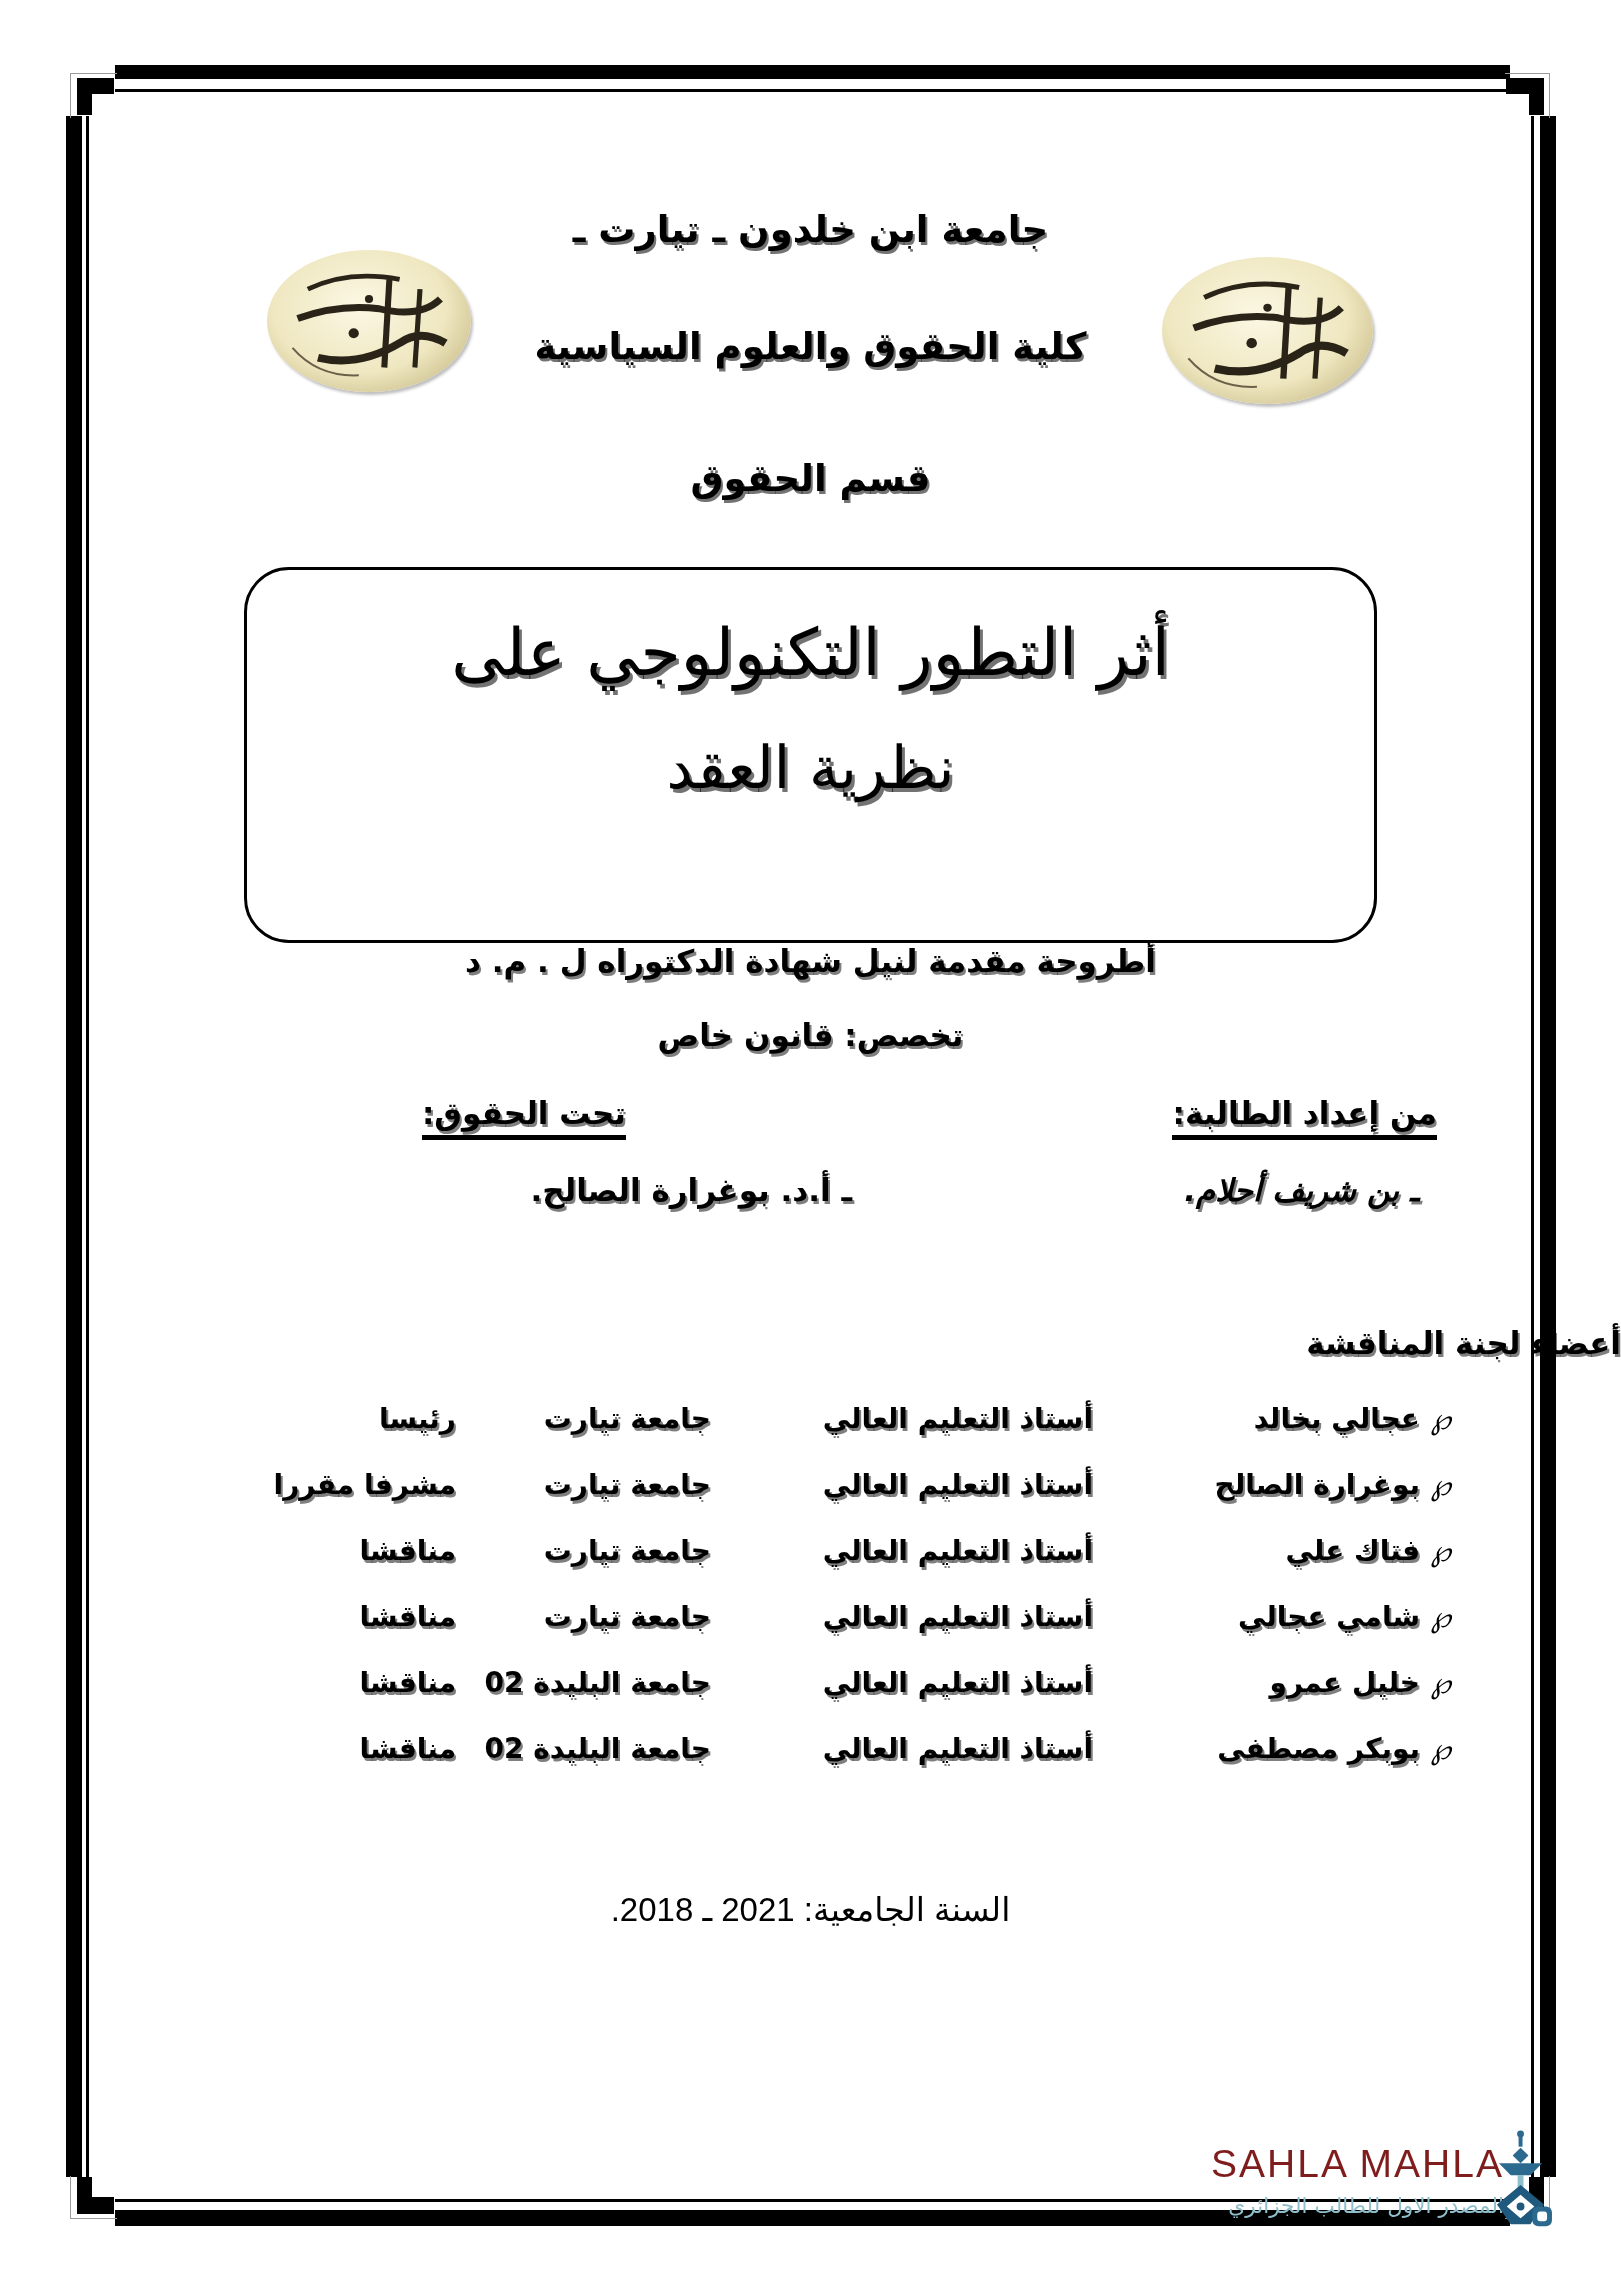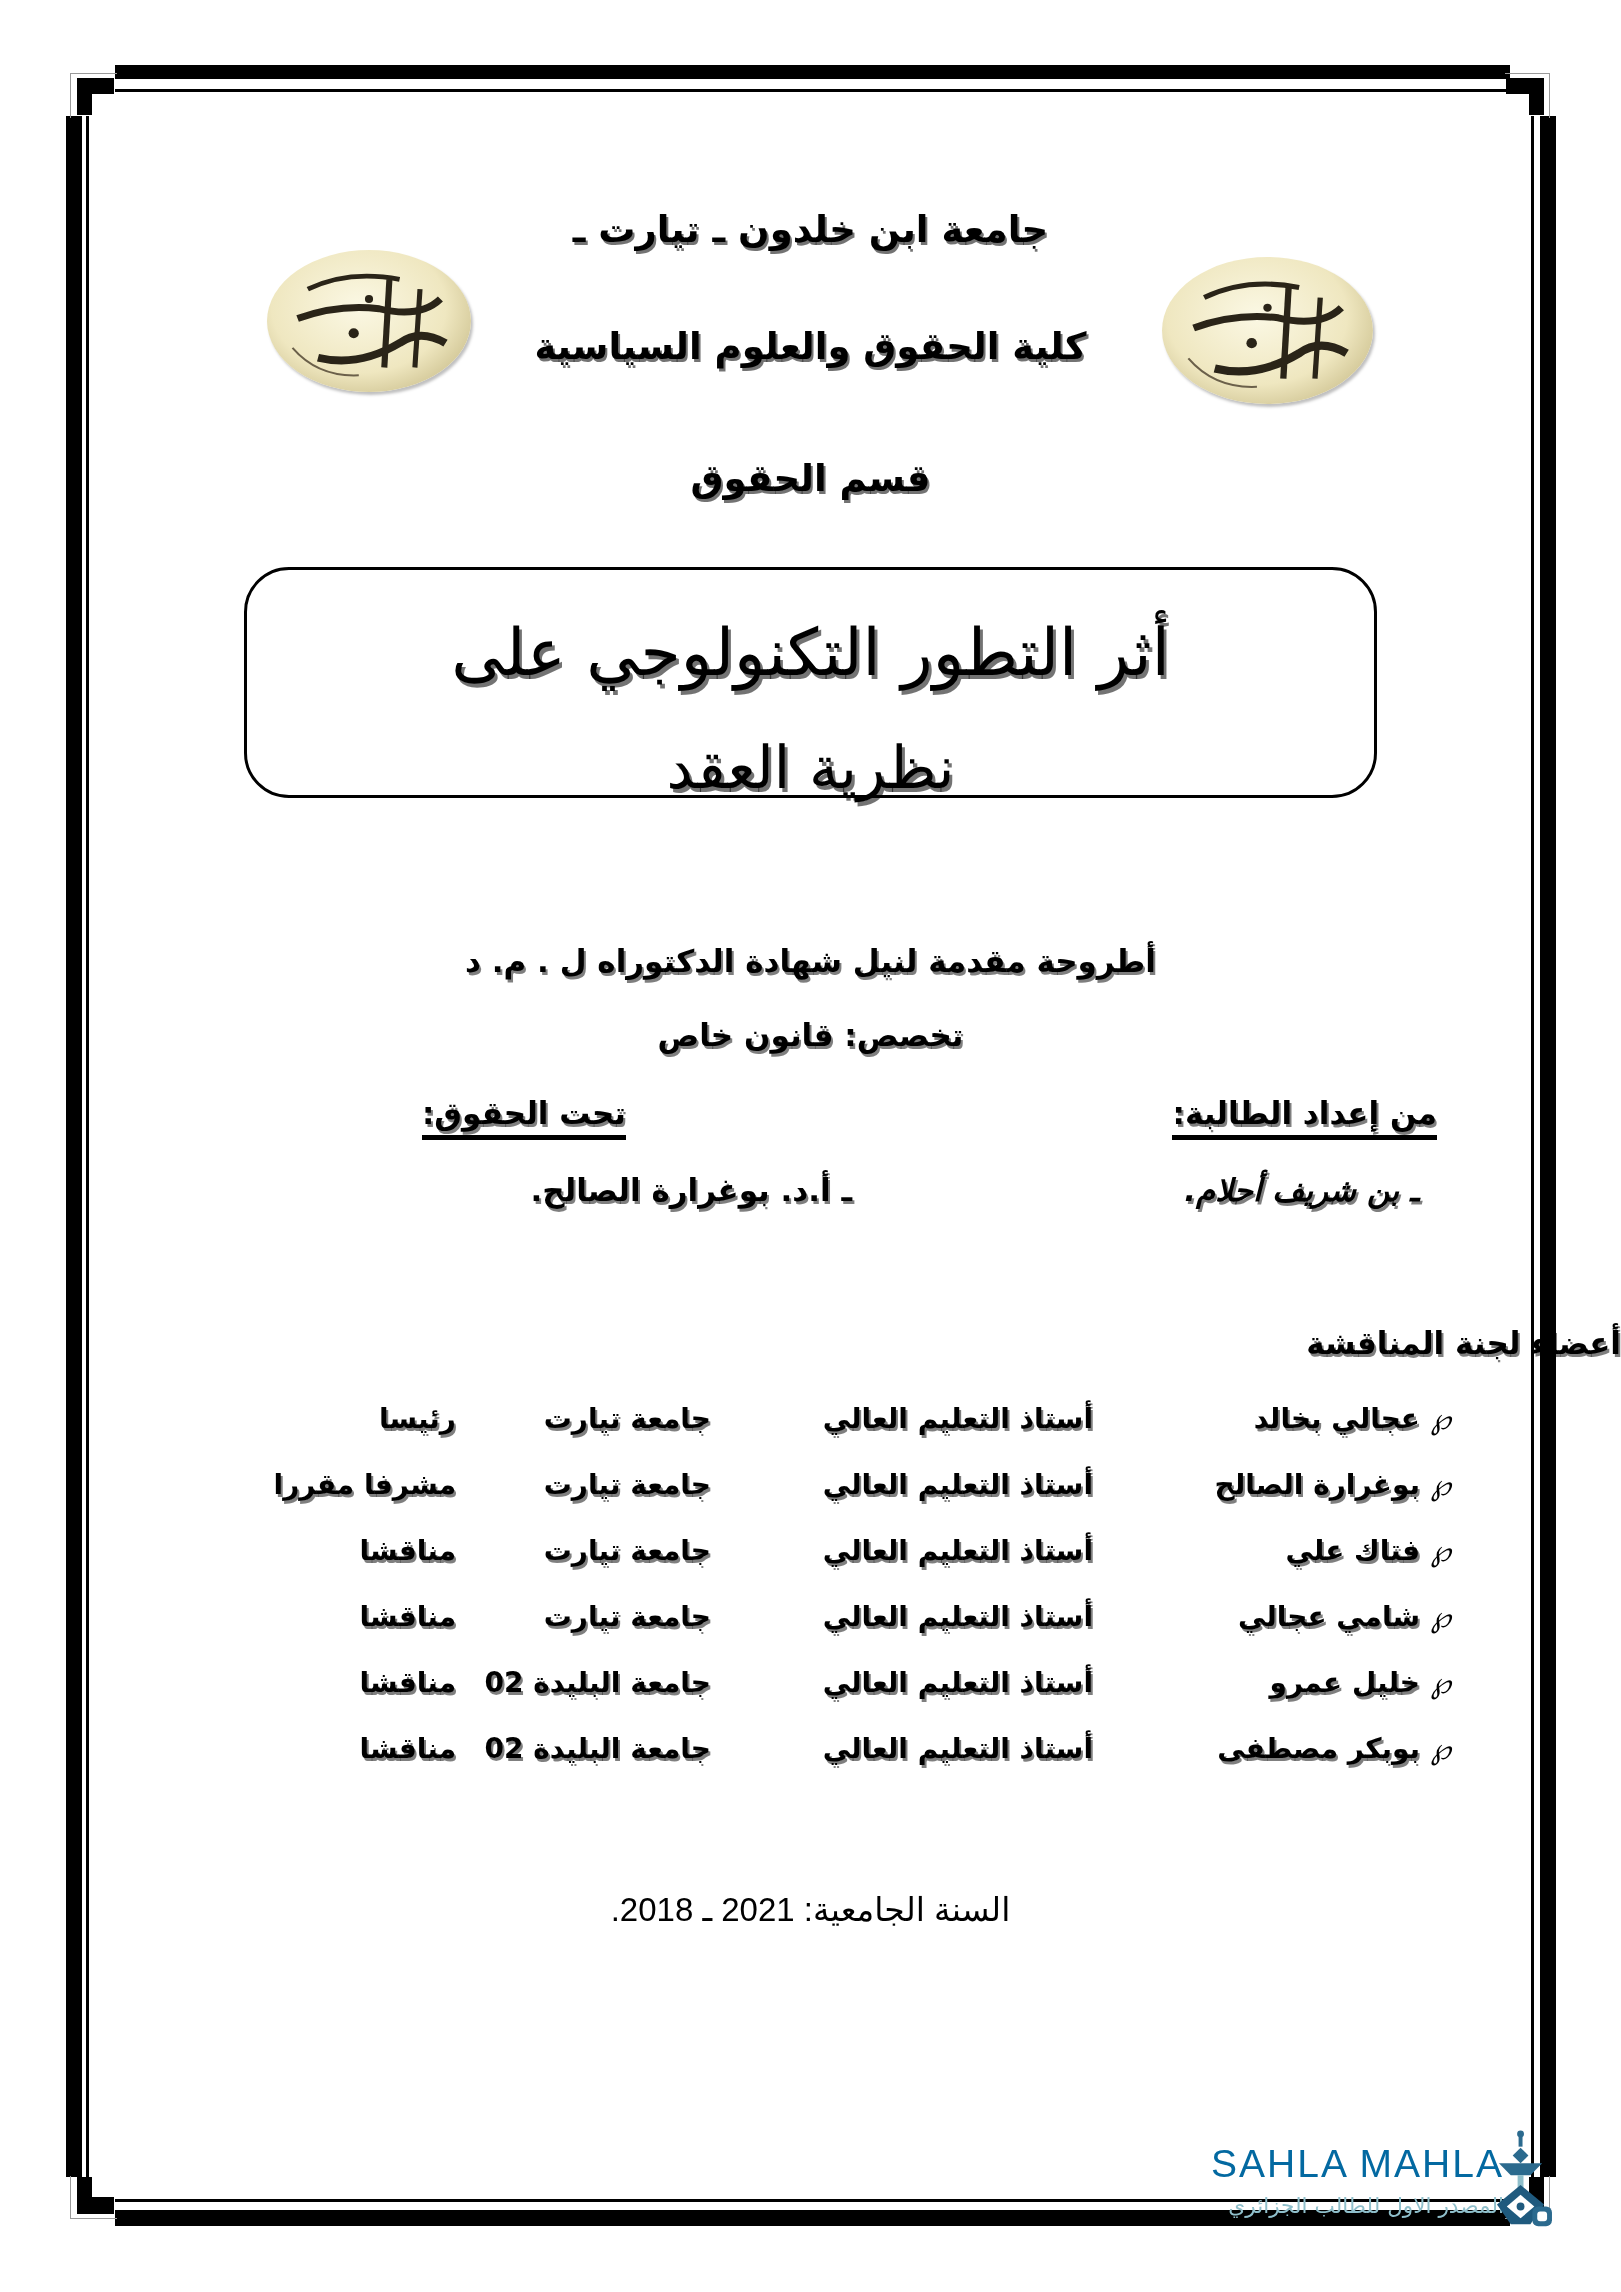--- a/index.html
+++ b/index.html
@@ -72,21 +72,21 @@
     overflow: hidden;
   }
   .seal-left  { left: 267px;  top: 250px; width: 204px; height: 142px; }
   .seal-right { left: 1162px; top: 257px; width: 211px; height: 147px; }
   .seal svg { width: 100%; height: 100%; display: block; }
 
   
   .title-box {
     position: absolute;
     left: 244px; top: 567px;
-    width: 1133px; height: 231px;
+    width: 1133px; height: 376px;
     border: 3.9px solid #000;
     border-radius: 45px;
     box-sizing: border-box;
   }
   .title-line {
     position: absolute;
     left: 0; right: 0;
     text-align: center;
     direction: rtl;
     font-family: "DejaVu Serif", serif;
@@ -194,21 +194,21 @@
     height: 108px;
   }
   .wm-brand {
     position: absolute;
     right: 44px;
     top: 0;
     direction: ltr;
     font-family: "Liberation Sans", sans-serif;
     font-size: 39px;
     letter-spacing: 2px;
-    color: #0369a1;
+    color: #7f1d1d;
     white-space: nowrap;
   }
   .wm-tag {
     position: absolute;
     right: 44px;
     top: 51px;
     direction: rtl;
     font-size: 21.6px;
     color: #8fbfcb;
     white-space: nowrap;

